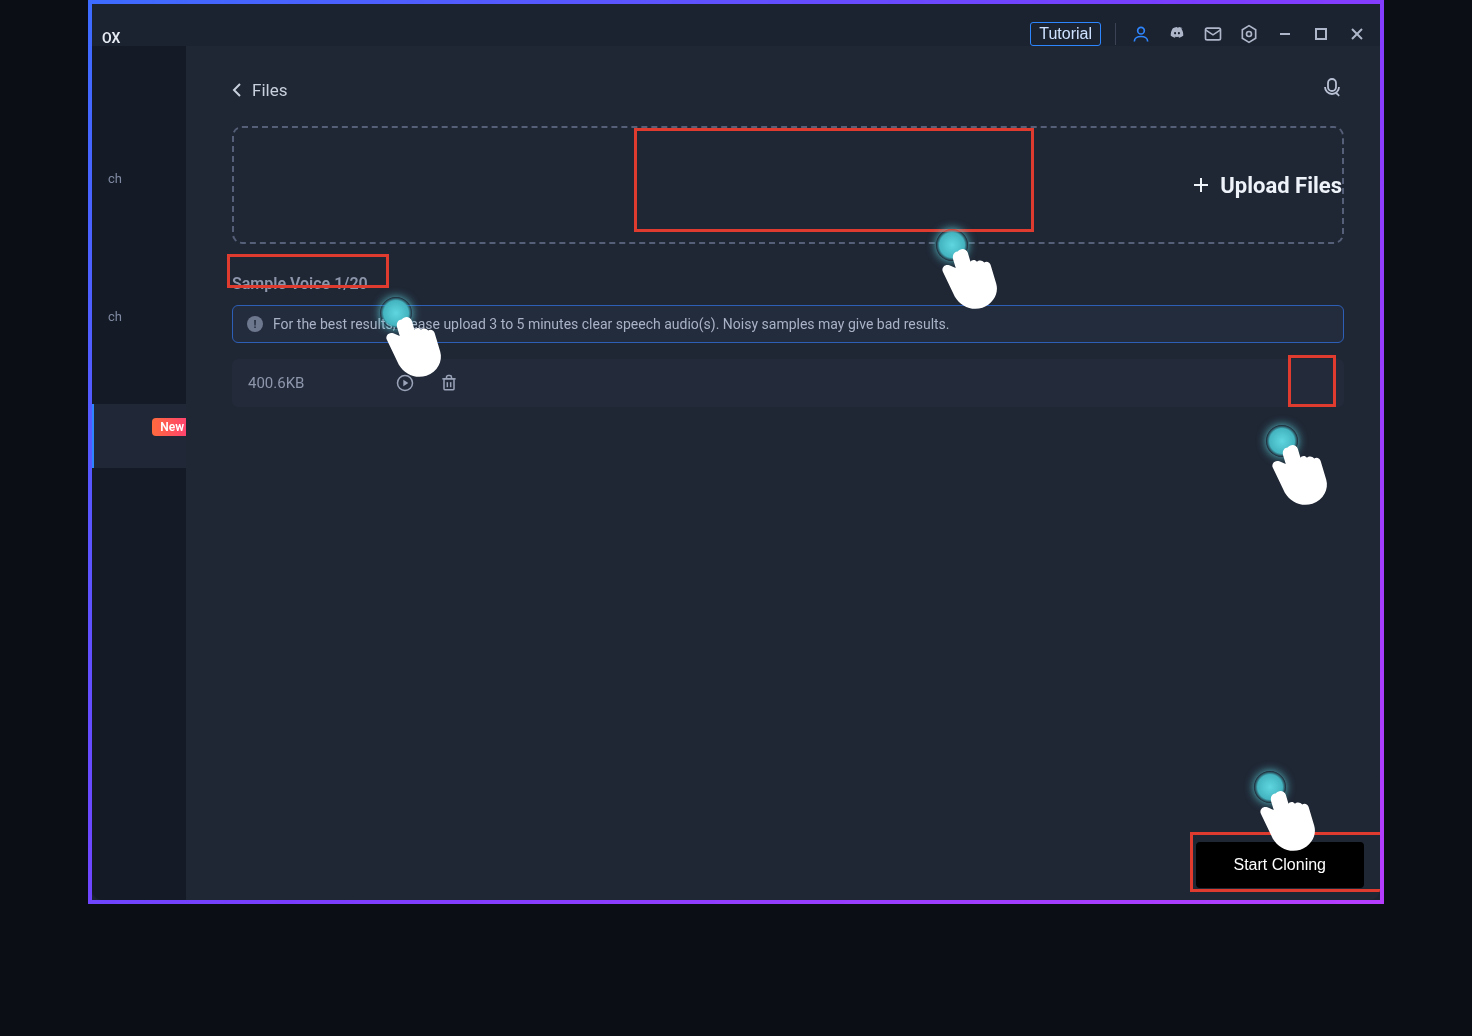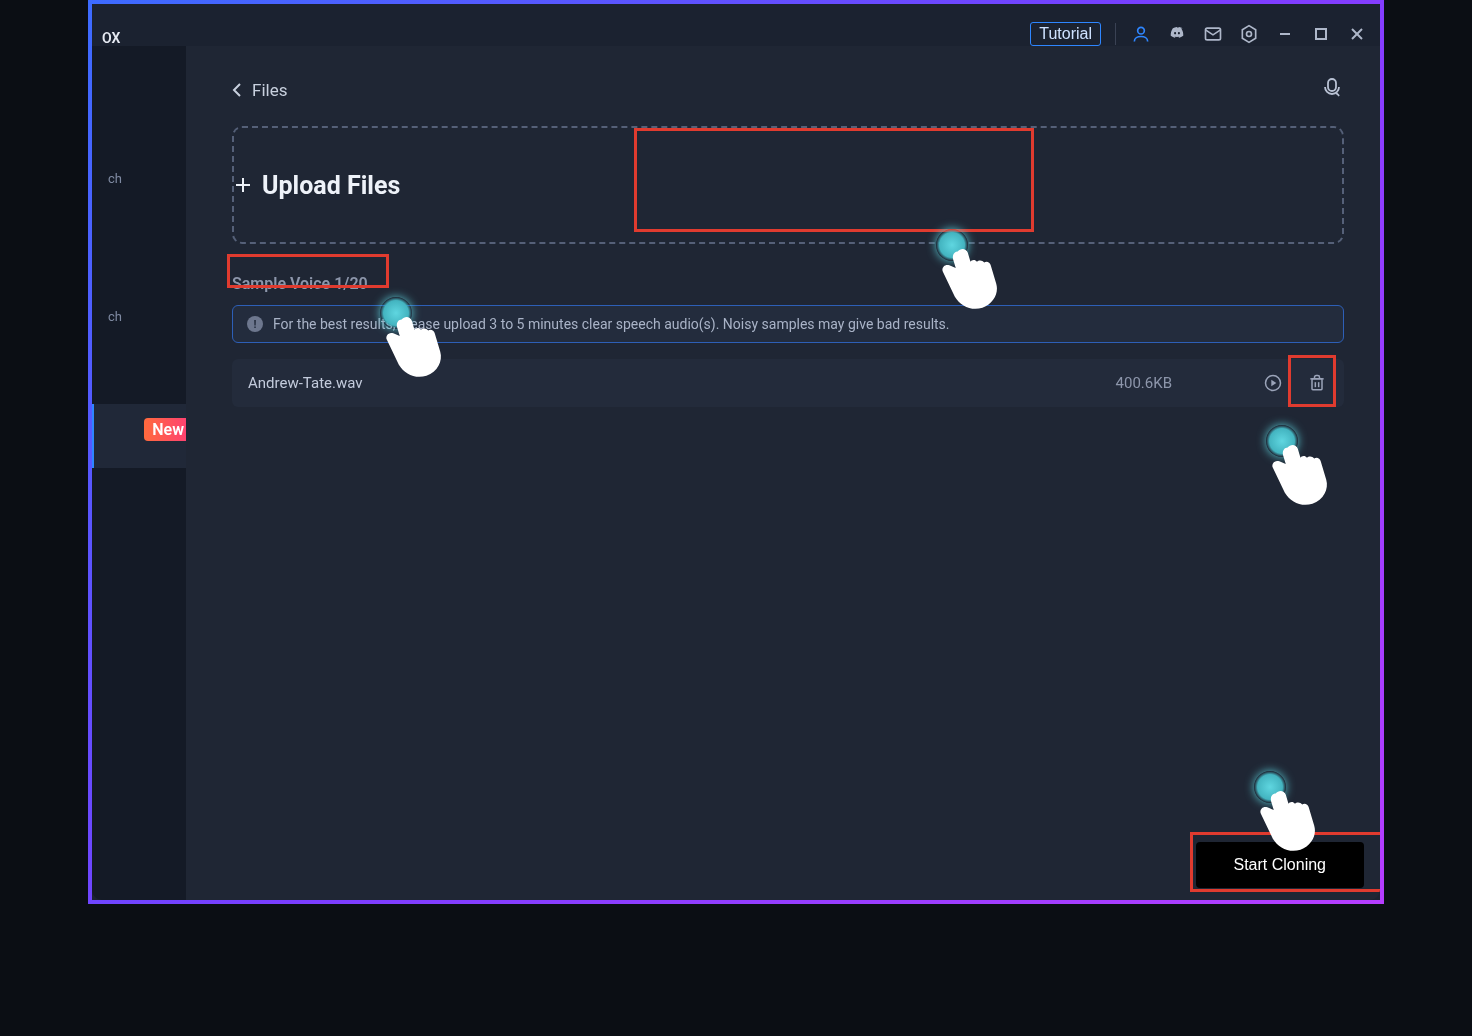--- a/index.html
+++ b/index.html
@@ -88,21 +88,21 @@
     position: relative;
     height: 64px;
     background: #202838;
     border-left: 2px solid #2e86ff;
   }
   .new-badge {
     position: absolute;
     right: 2px; top: 14px;
     background: linear-gradient(90deg, #ff6a3d, #ff3d77);
     color: #fff;
-    font-size: 16px;
+    font-size: 12px;
     font-weight: 600;
     padding: 2px 8px;
     border-radius: 4px;
   }
 
   
   .main {
     position: absolute;
     left: 94px; right: 0; top: 42px; bottom: 0;
     background: #1f2634;
@@ -116,24 +116,24 @@
     display: inline-flex; align-items: center; gap: 10px;
     color: #c8d0de; font-size: 17px; cursor: pointer;
   }
   .voice-icon { color:#b8c1d3; }
 
   .upload-zone {
     margin-top: 22px;
     border: 2px dashed #556078;
     border-radius: 10px;
     height: 118px;
-    display: flex; align-items: center; justify-content: flex-start;
+    display: flex; align-items: center; justify-content: flex-end;
     color: #eef2f9;
     font-weight: 700;
-    font-size: 25px;
+    font-size: 22px;
     position: relative;
   }
   .upload-label { display:flex; align-items:center; gap:10px; }
 
   
   .redbox {
     position: absolute;
     border: 3px solid #e03b2f;
     pointer-events: none;
   }
@@ -328,21 +328,20 @@
       <span>Sample Voice 1/20</span>
       <div class="redbox rb-sample"></div>
     </div>
 
     <div class="note-bar">
       <span class="note-icon">!</span>
       <span>For the best results, please upload 3 to 5 minutes clear speech audio(s). Noisy samples may give bad results.</span>
     </div>
 
     <div class="file-row">
-      <span class="file-name">Andrew-Tate.wav</span>
       <span class="file-size">400.6KB</span>
       <span class="row-play">
         <svg width="20" height="20" viewBox="0 0 24 24" fill="none" stroke="currentColor" stroke-width="1.8">
             <circle cx="12" cy="12" r="9"></circle>
             <polygon points="10 8 16 12 10 16" fill="currentColor" stroke="none"></polygon>
           </svg>
       </span>
       <span class="row-trash">
         <svg width="20" height="20" viewBox="0 0 24 24" fill="none" stroke="currentColor" stroke-width="1.8">
             <path d="M4 7h16"></path>

